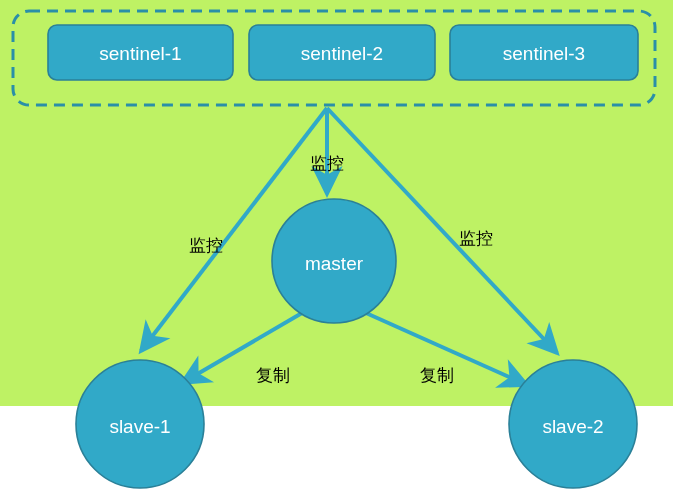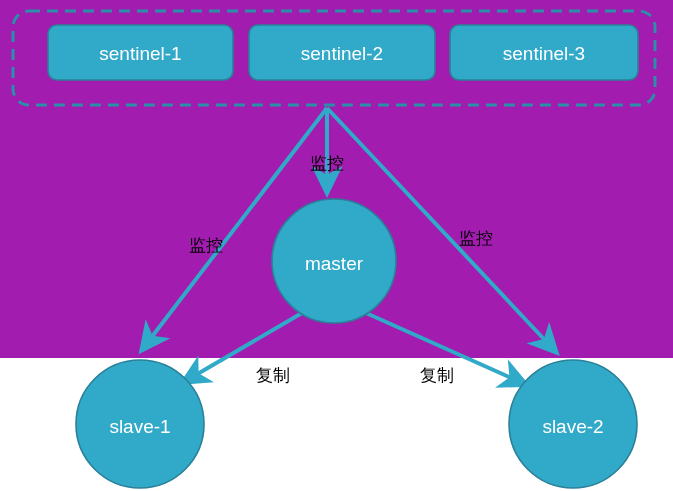--- a/index.html
+++ b/index.html
@@ -9,22 +9,22 @@
   }
   body {
     width: 673px;
     height: 491px;
     font-family: "Liberation Sans", sans-serif;
     overflow: hidden;
   }
   #diagram-root {
     position: relative;
     width: 673px;
-    height: 358px;
-    background: #a21caf;
+    height: 406px;
+    background: #bef264;
   }
   svg#diagram-svg {
     position: absolute;
     left: 0;
     top: 0;
     width: 673px;
     height: 491px;
     display: block;
   }
   .node-label {

